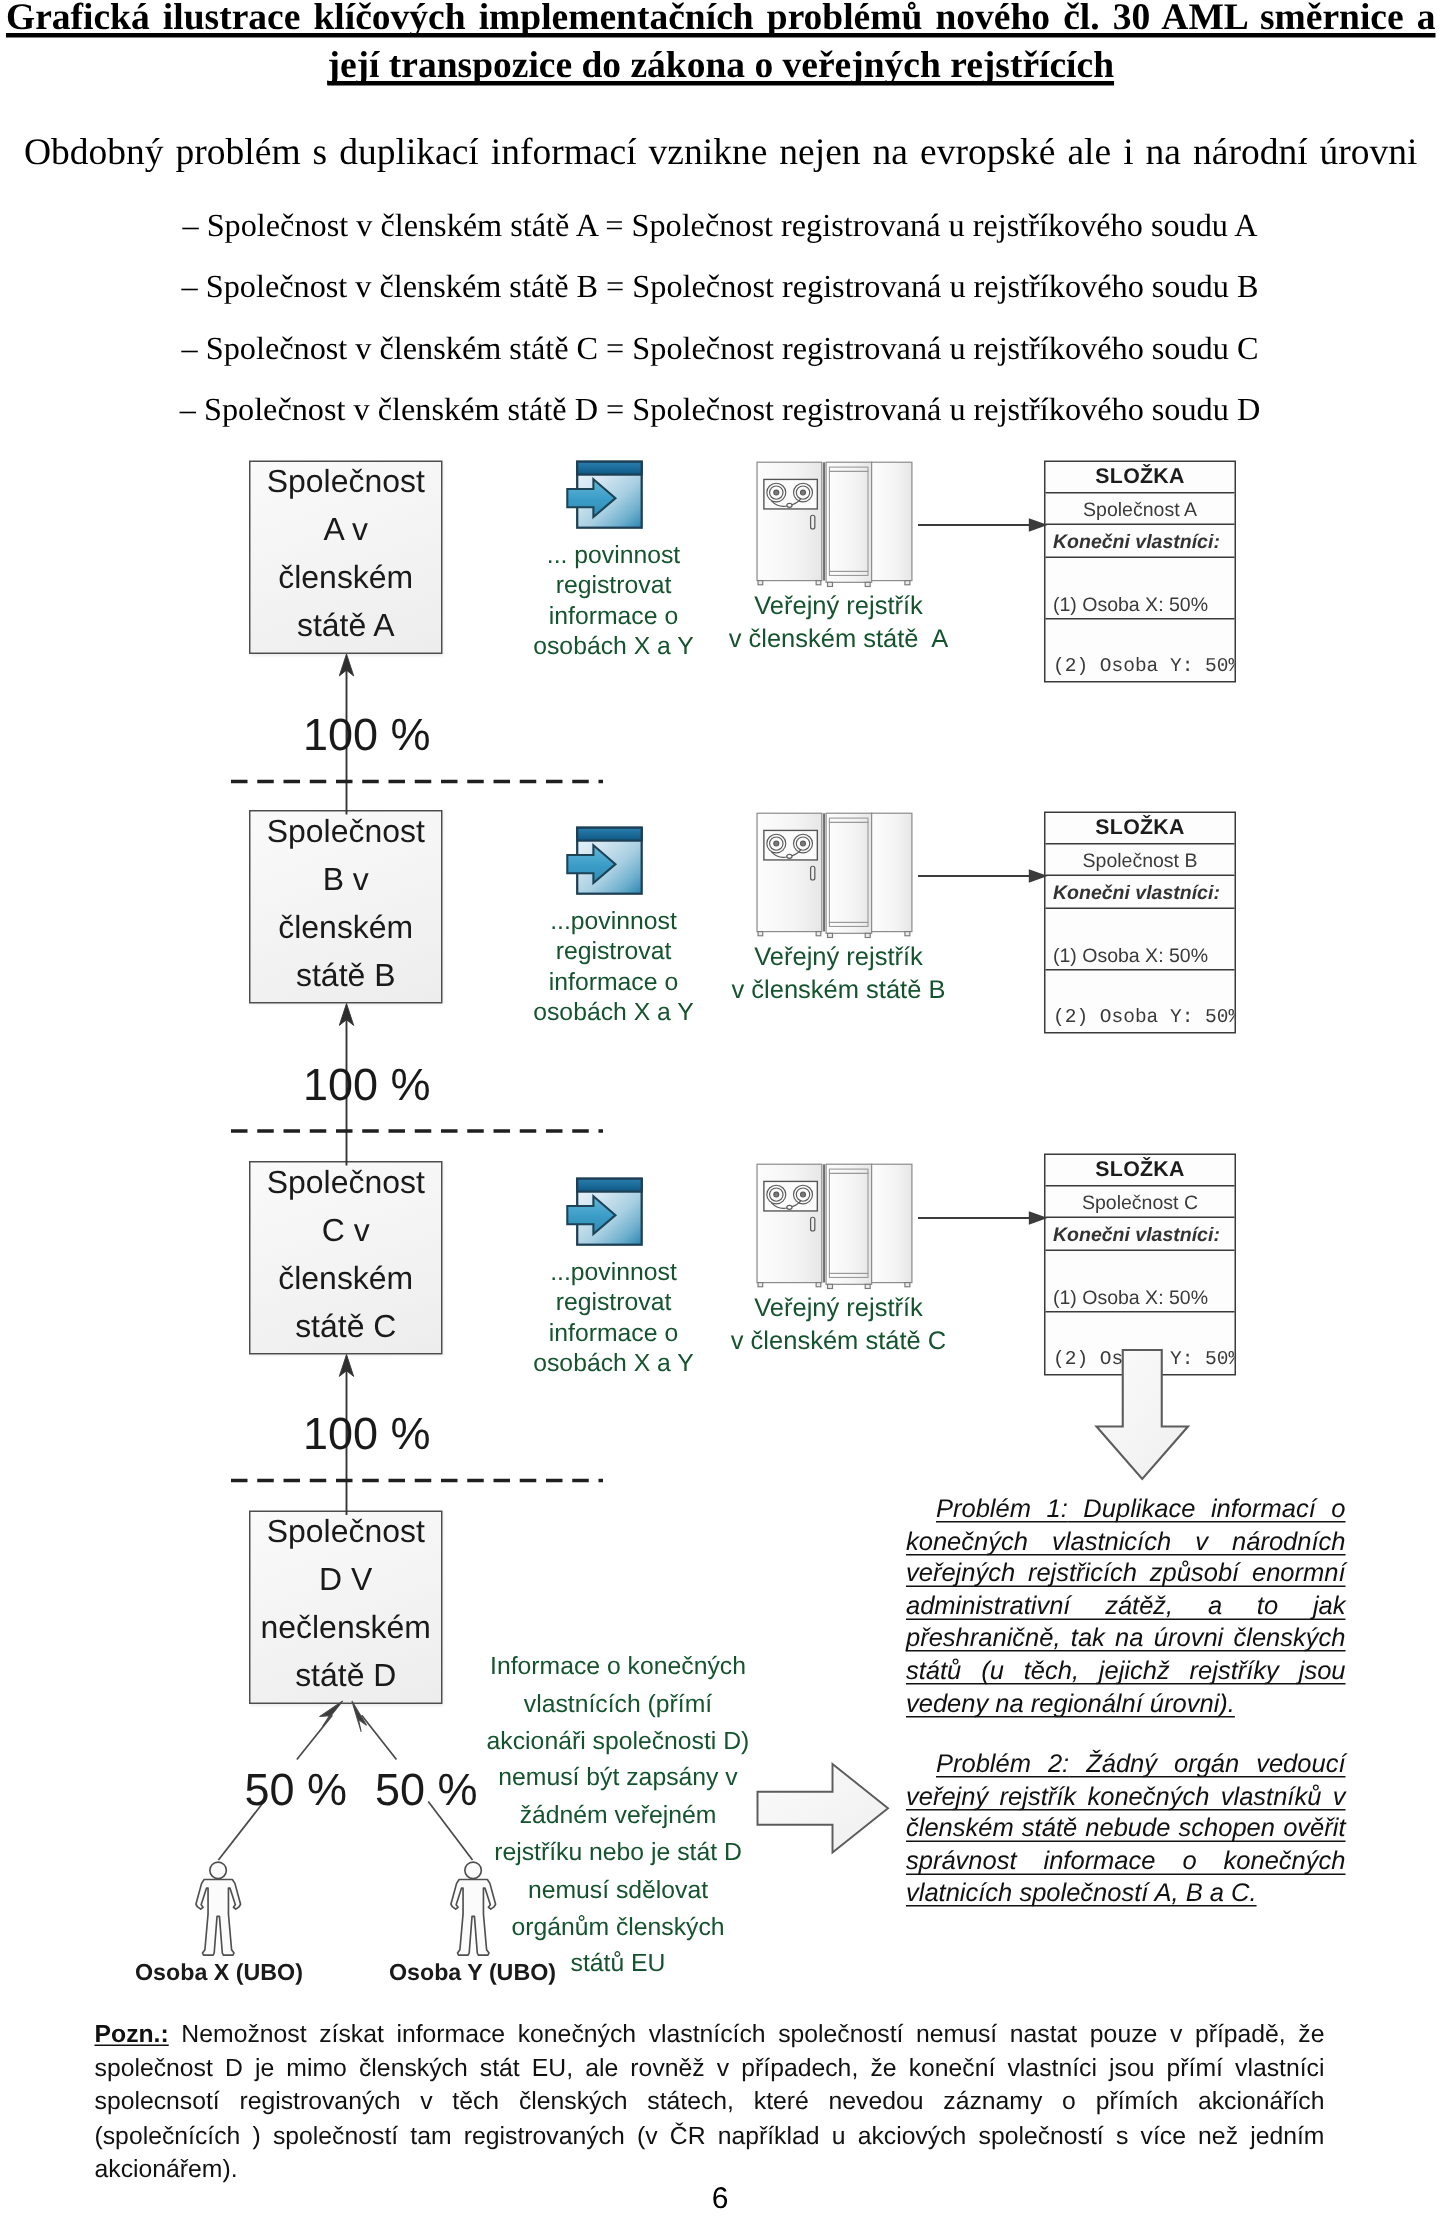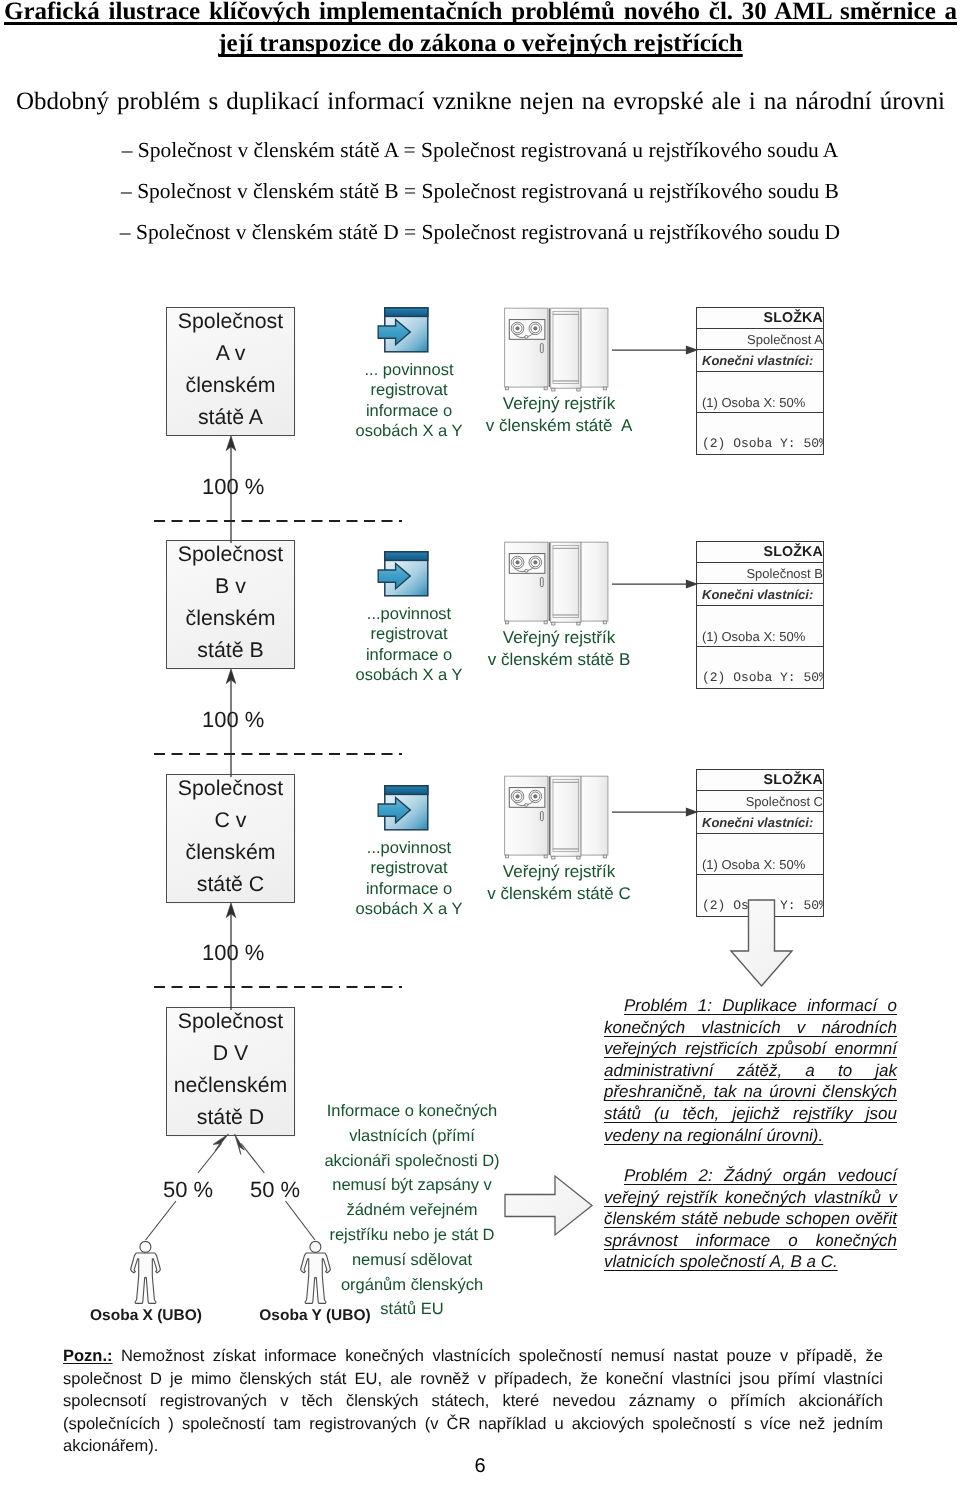--- a/index.html
+++ b/index.html
@@ -25,28 +25,28 @@
   .cbox{position:absolute;width:129px;height:129px;box-sizing:border-box;
         border:1.4px solid #4d4d4d;
         background:linear-gradient(160deg,#fafafa 0%,#f3f3f3 55%,#ededed 100%);
         box-shadow:1.2px 1.2px 1.6px rgba(0,0,0,0.07);
         font-family:"Liberation Sans",sans-serif;font-size:21.3px;line-height:26.8px;
         display:flex;flex-direction:column;justify-content:space-between;align-items:center;
         text-align:center;color:#1a1a1a;padding-bottom:4px;}
   .note{position:absolute;font-family:"Liberation Sans",sans-serif;
         font-size:19px;line-height:24px;text-align:center;color:#14532d;}
   .note > div{white-space:pre-wrap;}
-  .pct{position:absolute;font-family:"Liberation Sans",sans-serif;font-size:22px;
+  .pct{position:absolute;font-family:"Liberation Sans",sans-serif;font-size:30px;
        color:#1a1a1a;}
   .dash{position:absolute;height:3px;}
   .folder{position:absolute;width:128px;box-sizing:border-box;
           border:1.4px solid #3a3a3a;
           font-family:"Liberation Sans",sans-serif;background:#fdfdfd;}
   .folder div{border-bottom:1.2px solid #3a3a3a;height:21.2px;line-height:21px;
-              font-size:13px;text-align:right;color:#3a3a3a;
+              font-size:13px;text-align:center;color:#3a3a3a;
               white-space:nowrap;overflow:hidden;box-sizing:border-box;}
   .folder div:last-child{border-bottom:none;font-family:Liberation Mono, monospace;}
   .folder .hd{font-weight:bold;font-size:14.2px;letter-spacing:.2px;color:#1c1c1c;}
   .folder .it{font-style:italic;font-weight:bold;text-align:left;padding-left:5px;font-size:13px;color:#333;}
   .folder .li{text-align:left;padding-left:5px;margin-top:20px;}
   svg{display:block;overflow:visible;}
 
   
   .prob{position:absolute;font-family:"Liberation Sans",sans-serif;
         font-style:italic;font-size:17px;line-height:21.6px;text-align:justify;
@@ -62,20 +62,21 @@
 </head>
 <body>
 
 <div class="page">
 
   <div class="title"><span>Grafická ilustrace klíčových implementačních problémů nového čl. 30 AML směrnice a</span> <span>její transpozice do zákona o veřejných rejstřících</span></div>
   <div class="subtitle">Obdobný problém s duplikací informací vznikne nejen na evropské ale i na národní úrovni</div>
   <div class="bullets">
     <div>– Společnost v členském státě A = Společnost registrovaná u rejstříkového soudu A</div>
     <div>– Společnost v členském státě B = Společnost registrovaná u rejstříkového soudu B</div>
+    <div>– Společnost v členském státě C = Společnost registrovaná u rejstříkového soudu C</div>
     <div>– Společnost v členském státě D = Společnost registrovaná u rejstříkového soudu D</div>
   </div>
 
   <div class="diagram">
 
     <svg width="0" height="0" style="position:absolute" aria-hidden="true">
       <defs>
         <linearGradient id="gw" x1="0.1" y1="0" x2="1" y2="1">
           <stop offset="0%" stop-color="#eaf4fa"></stop>
             <stop offset="28%" stop-color="#d3e6f1"></stop>

